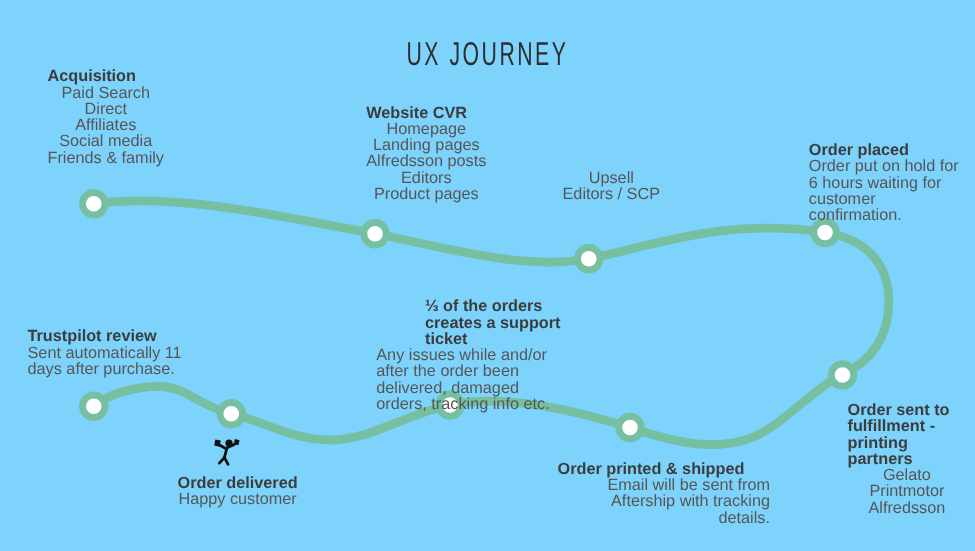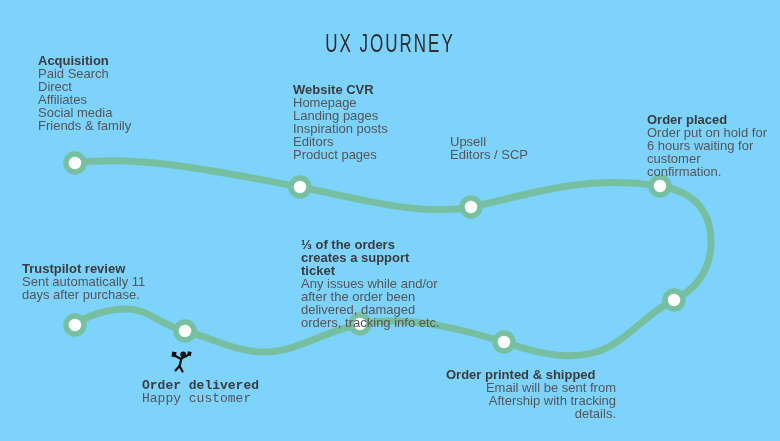--- a/index.html
+++ b/index.html
@@ -10,36 +10,36 @@
   .title{
     position:absolute;top:29px;left:0;right:0;text-align:center;
     font-size:17px;font-weight:500;letter-spacing:2px;color:#2e2e2e;
     text-transform:uppercase;transform:scaleY(1.55);transform-origin:top center;
     font-family:"Liberation Sans",sans-serif;
   }
   svg.path-layer{position:absolute;left:0;top:0;}
   .step{position:absolute;font-size:13px;line-height:13px;color:#565656;}
   .step .h{font-weight:bold;color:#3c3c3c;white-space:nowrap;}
   .step .h.wrap{white-space:normal;}
-  .step .l{white-space:nowrap;}
+  .step .l{white-space:nowrap;text-align:center;}
   .step .p{white-space:normal;}
   
   .s-acquisition{left:38px;top:54px;}
   .s-website{left:293px;top:83px;}
   .s-customize{left:450px;top:135px;}
   .s-orderplaced{left:647px;top:113px;}
   .s-orderplaced .p{width:120px;}
   .s-fulfillment{left:678px;top:321px;}
   .s-fulfillment .h{width:95px;}
   .s-printed{left:446px;top:368px;}
   .s-printed .p{width:170px;text-align:right;}
   .s-support{left:301px;top:238px;}
-  .s-support .h{width:142px;}
+  .s-support .h{width:142px;margin-left:39px;}
   .s-support .p{width:150px;}
-  .s-delivered{left:142px;top:379px;font-family:Liberation Mono, monospace;}
+  .s-delivered{left:142px;top:379px;}
   .s-trustpilot{left:22px;top:262px;}
   .s-trustpilot .p{width:148px;}
   .customer-icon{position:absolute;left:166px;top:348px;width:30px;height:29px;}
 </style>
 </head>
 <body>
 
 <div class="canvas">
 
   <svg class="path-layer" width="780" height="441" viewBox="0 0 780 441">
@@ -77,35 +77,41 @@
     <div class="l">Direct</div>
     <div class="l">Affiliates</div>
     <div class="l">Social media</div>
     <div class="l">Friends &amp; family</div>
   </div>
 
   <div class="step s-website">
     <div class="h">Website CVR</div>
     <div class="l">Homepage</div>
     <div class="l">Landing pages</div>
-    <div class="l">Inspiration posts</div>
+    <div class="l">Alfredsson posts</div>
     <div class="l">Editors</div>
     <div class="l">Product pages</div>
   </div>
 
   <div class="step s-customize">
     <div class="l">Upsell</div>
     <div class="l">Editors / SCP</div>
   </div>
 
   <div class="step s-orderplaced">
     <div class="h">Order placed</div>
     <div class="p">Order put on hold for 6 hours waiting for customer confirmation.</div>
   </div>
 
+  <div class="step s-fulfillment">
+    <div class="h wrap">Order sent to fulfillment - printing partners</div>
+    <div class="l">Gelato</div>
+    <div class="l">Printmotor</div>
+    <div class="l">Alfredsson</div>
+  </div>
 
   <div class="step s-printed">
     <div class="h">Order printed &amp; shipped</div>
     <div class="p">Email will be sent from Aftership with tracking details.</div>
   </div>
 
   <div class="step s-support">
     <div class="h wrap">⅓ of the orders creates a support ticket</div>
     <div class="p">Any issues while and/or after the order been delivered, damaged orders, tracking info etc.</div>
   </div>

